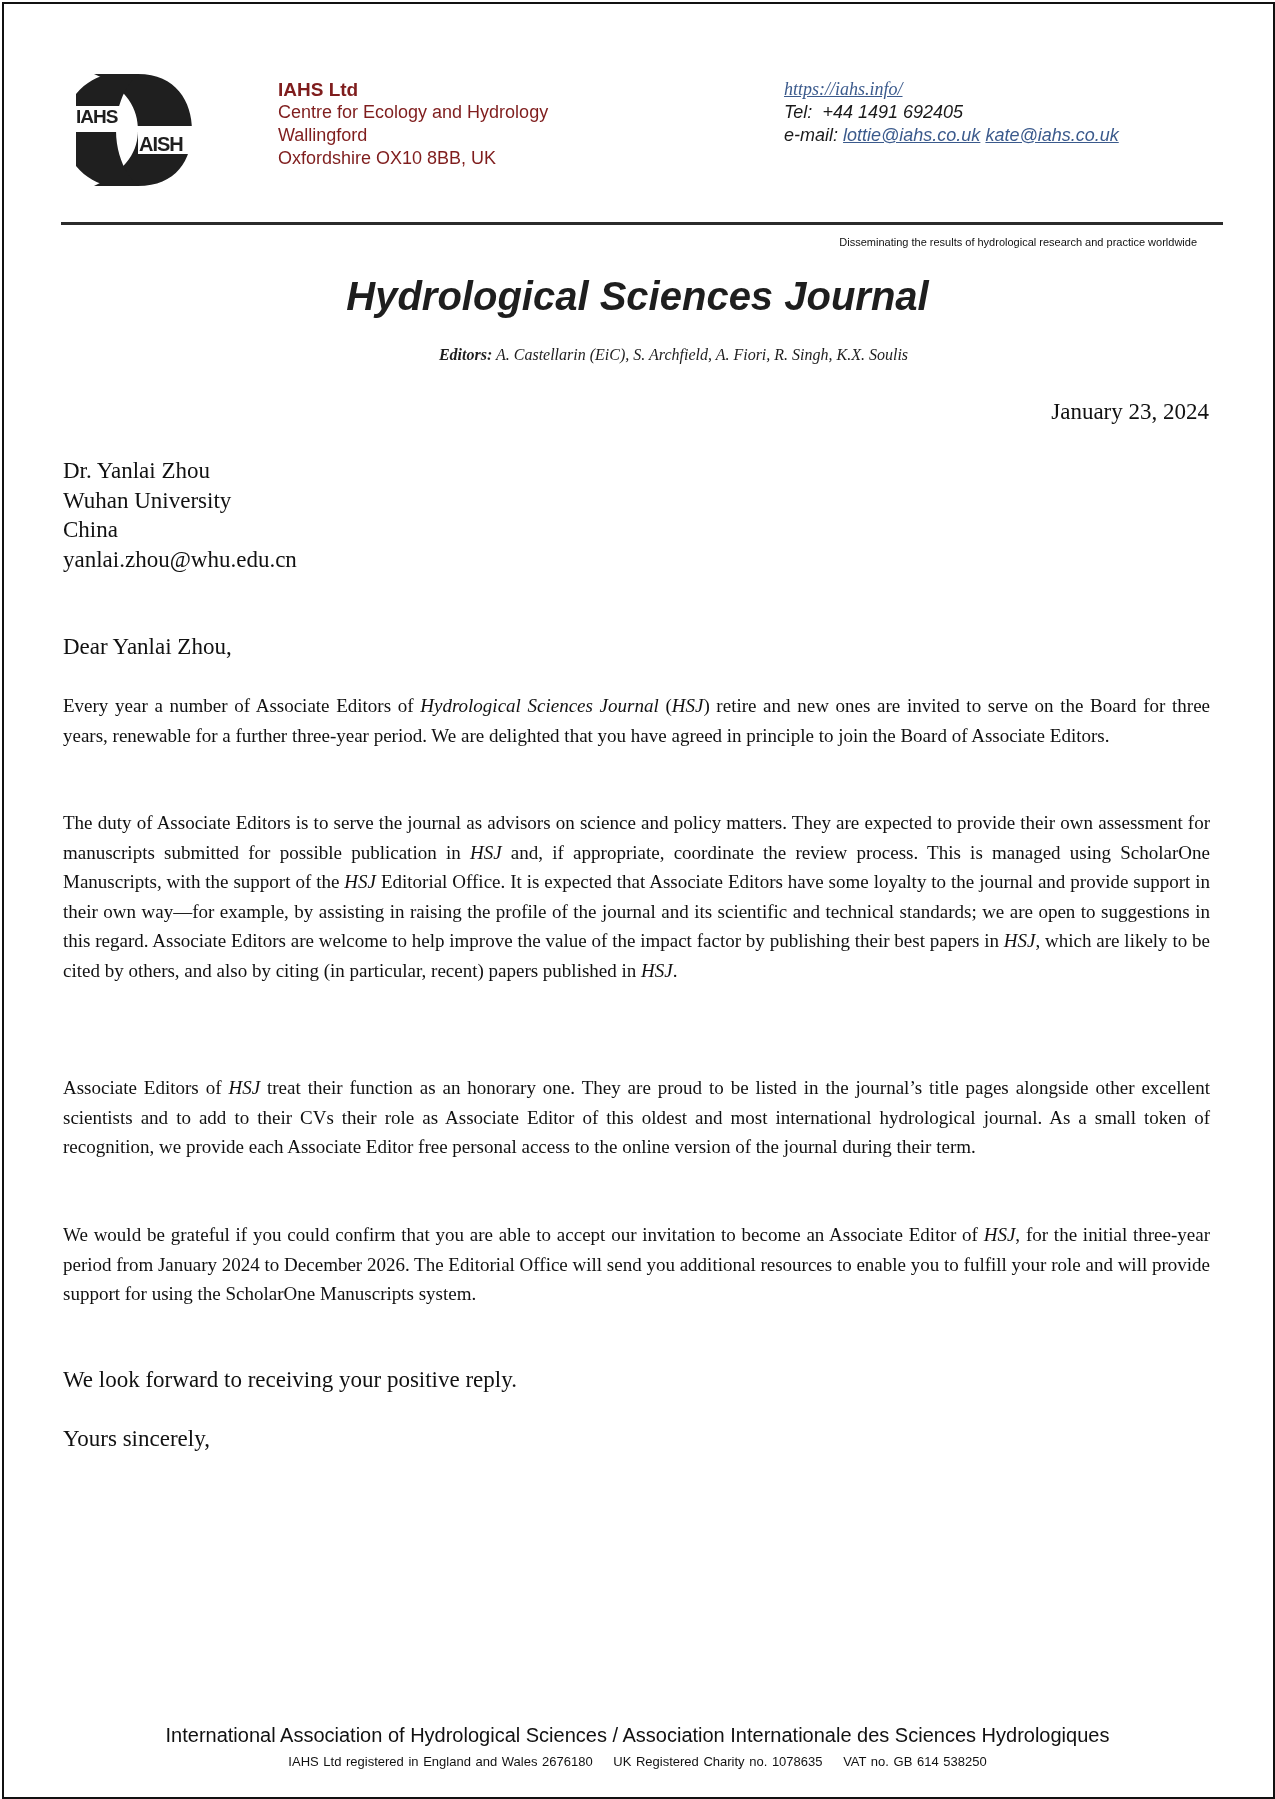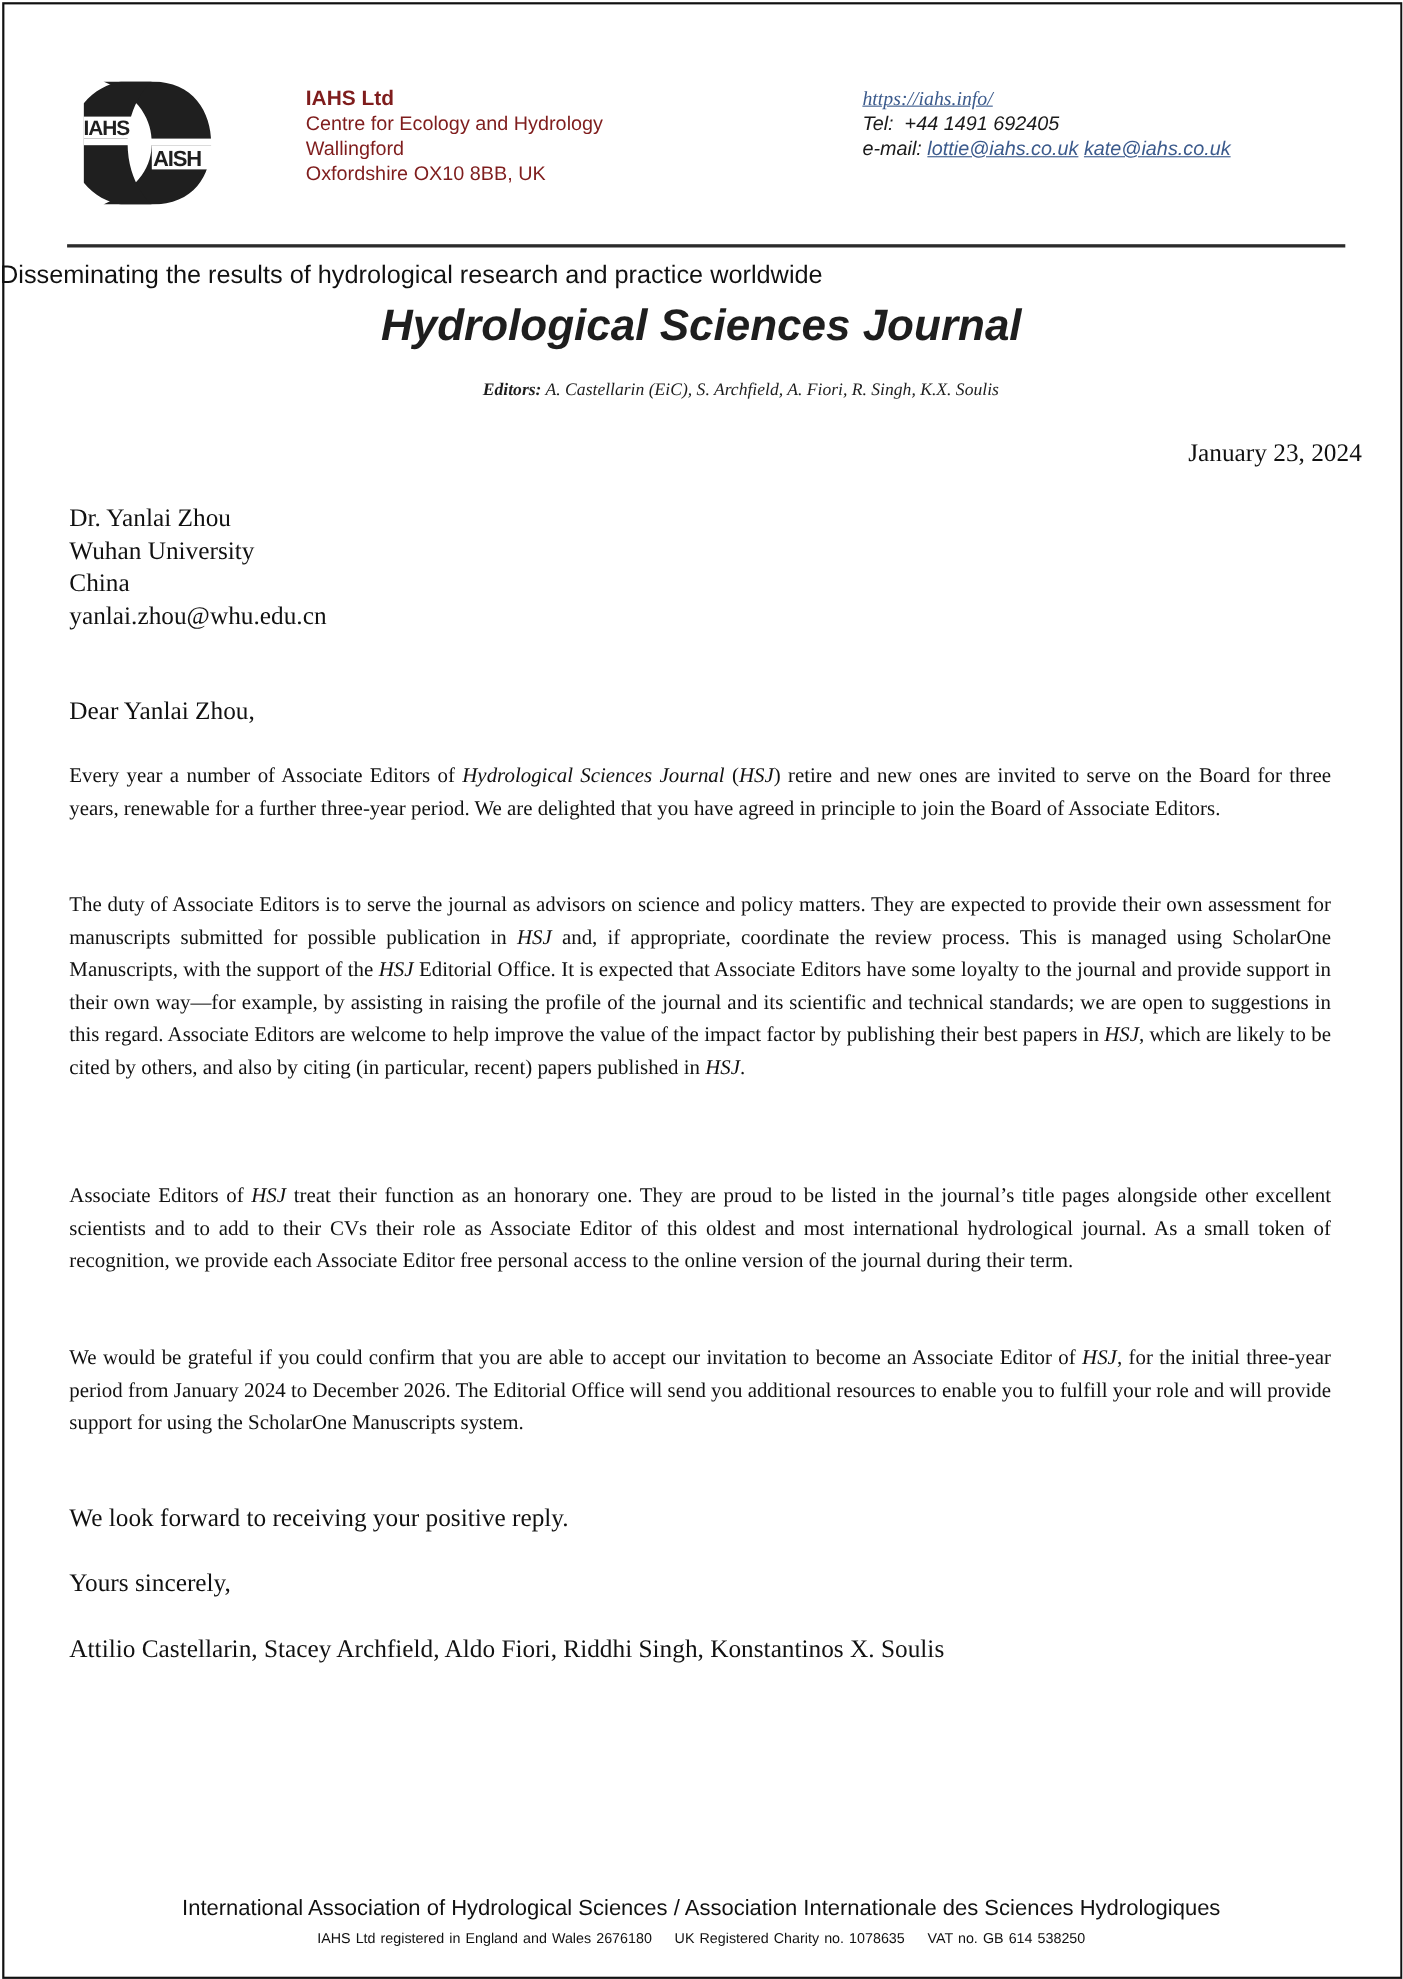--- a/index.html
+++ b/index.html
@@ -12,27 +12,27 @@
   .sans { font-family: "Liberation Sans", "DejaVu Sans", sans-serif; }
   .serif { font-family: "Liberation Serif", "DejaVu Serif", serif; }
 
   
   .logo { left: 76px; top: 74px; width: 120px; height: 112px; }
   .org-block { left: 278px; top: 78px; font-size: 18px; line-height: 23px; color: #7f1d1d; }
   .org-block .org-name { font-weight: bold; font-size: 19px; }
   .contact-block { left: 784px; top: 78px; font-size: 18px; line-height: 23px; font-style: italic; color: #1a1a1a; }
   .link { color: #3b5a8c; text-decoration: underline; }
   .divider { left: 61px; top: 222px; width: 1162px; height: 3px; background: #2b2b2b; }
-  .tagline { left: 0; width: 1197px; top: 236px; font-size: 23px; color: #111; }
+  .tagline { left: 0; width: 1197px; top: 236px; text-align: right; font-size: 11px; color: #111; }
   .journal-title { left: 0; width: 1275px; top: 274px; text-align: center; font-size: 40px; font-weight: bold; font-style: italic; color: #1e1e1e; letter-spacing: 0px; }
   .editors-line { left: 0; width: 1275px; top: 346px; text-align: center; font-size: 16px; font-style: italic; color: #1e1e1e; padding-left: 36px; }
   .editors-line b { font-weight: bold; }
 
   
-  .date { left: 0; width: 1209px; top: 399px; text-align: right; font-size: 23px; color: #111; padding-left: 29px; }
+  .date { left: 0; width: 1209px; top: 399px; text-align: right; font-size: 23px; color: #111; }
   .recipient { left: 63px; top: 456px; font-size: 23px; line-height: 29.5px; color: #111; }
   .salutation { left: 63px; top: 634px; font-size: 23px; color: #111; }
   .body-text { left: 63px; width: 1147px; font-size: 19px; line-height: 29.5px; color: #111; text-align: justify; }
   .p1 { top: 691px; }
   .p2 { top: 808px; }
   .p3 { top: 1073px; }
   .p4 { top: 1220px; }
   .closing { left: 63px; top: 1367px; font-size: 23px; color: #111; }
   .signoff { left: 63px; top: 1426px; font-size: 23px; color: #111; }
   .signatories { left: 63px; top: 1484px; font-size: 23px; line-height: 29.5px; color: #111; }
@@ -111,21 +111,20 @@
 <div class="abs body-text serif p2"><span>The duty of Associate Editors is to serve the journal as advisors on science and policy matters. They are expected to provide their own assessment for manuscripts submitted for possible publication in </span><i>HSJ</i><span> and, if appropriate, coordinate the review process. This is managed using ScholarOne Manuscripts, with the support of the </span><i>HSJ</i><span> Editorial Office. It is expected that Associate Editors have some loyalty to the journal and provide support in their own way—for example, by assisting in raising the profile of the journal and its scientific and technical standards; we are open to suggestions in this regard. Associate Editors are welcome to help improve the value of the impact factor by publishing their best papers in </span><i>HSJ</i><span>, which are likely to be cited by others, and also by citing (in particular, recent) papers published in </span><i>HSJ</i><span>.</span></div>
 
 <div class="abs body-text serif p3"><span>Associate Editors of </span><i>HSJ</i><span> treat their function as an honorary one. They are proud to be listed in the journal’s title pages alongside other excellent scientists and to add to their CVs their role as Associate Editor of this oldest and most international hydrological journal. As a small token of recognition, we provide each Associate Editor free personal access to the online version of the journal during their term.</span></div>
 
 <div class="abs body-text serif p4"><span>We would be grateful if you could confirm that you are able to accept our invitation to become an Associate Editor of </span><i>HSJ</i><span>, for the initial three-year period from January 2024 to December 2026. The Editorial Office will send you additional resources to enable you to fulfill your role and will provide support for using the ScholarOne Manuscripts system.</span></div>
 
 <div class="abs closing serif">We look forward to receiving your positive reply.</div>
 <div class="abs signoff serif">Yours sincerely,</div>
 
 <div class="abs signatories serif">
-  <div>Attilio Castellarin, Stacey Archfield, Aldo Fiori, Riddhi Singh, Konstantinos X. Soulis</div>
 </div>
 
 <div class="abs footer-main sans">International Association of Hydrological Sciences / Association Internationale des Sciences Hydrologiques</div>
 <div class="abs footer-reg sans">
   <span>IAHS Ltd registered in England and Wales 2676180</span>
   <span>UK Registered Charity no. 1078635</span>
   <span>VAT no. GB 614 538250</span>
 </div>
 
 </body></html>

